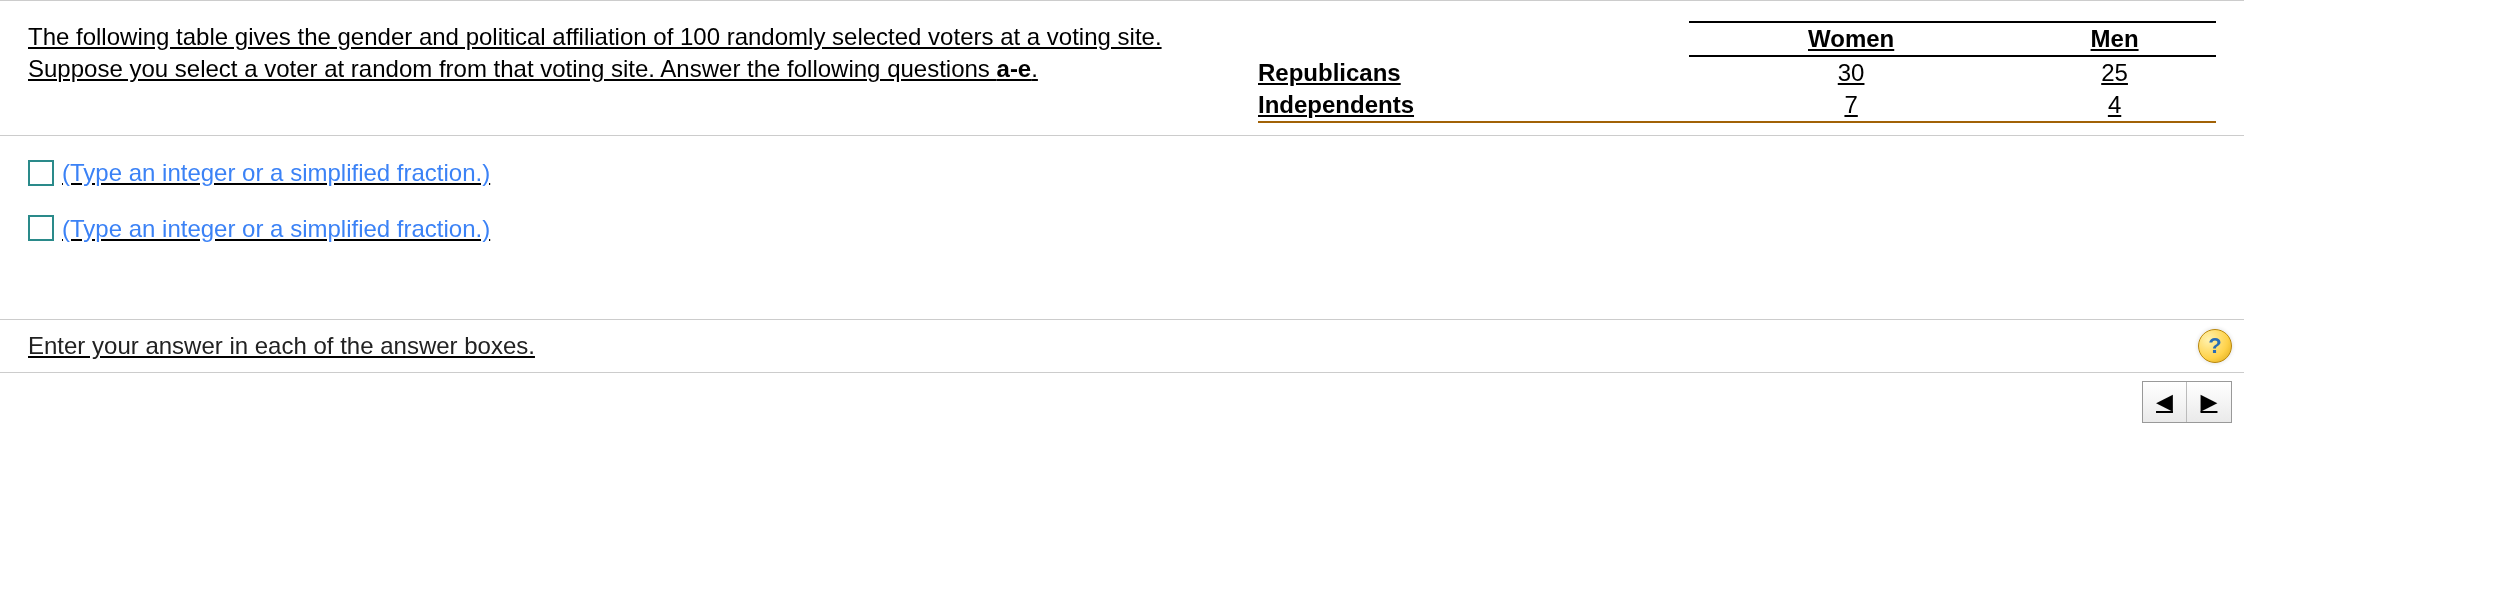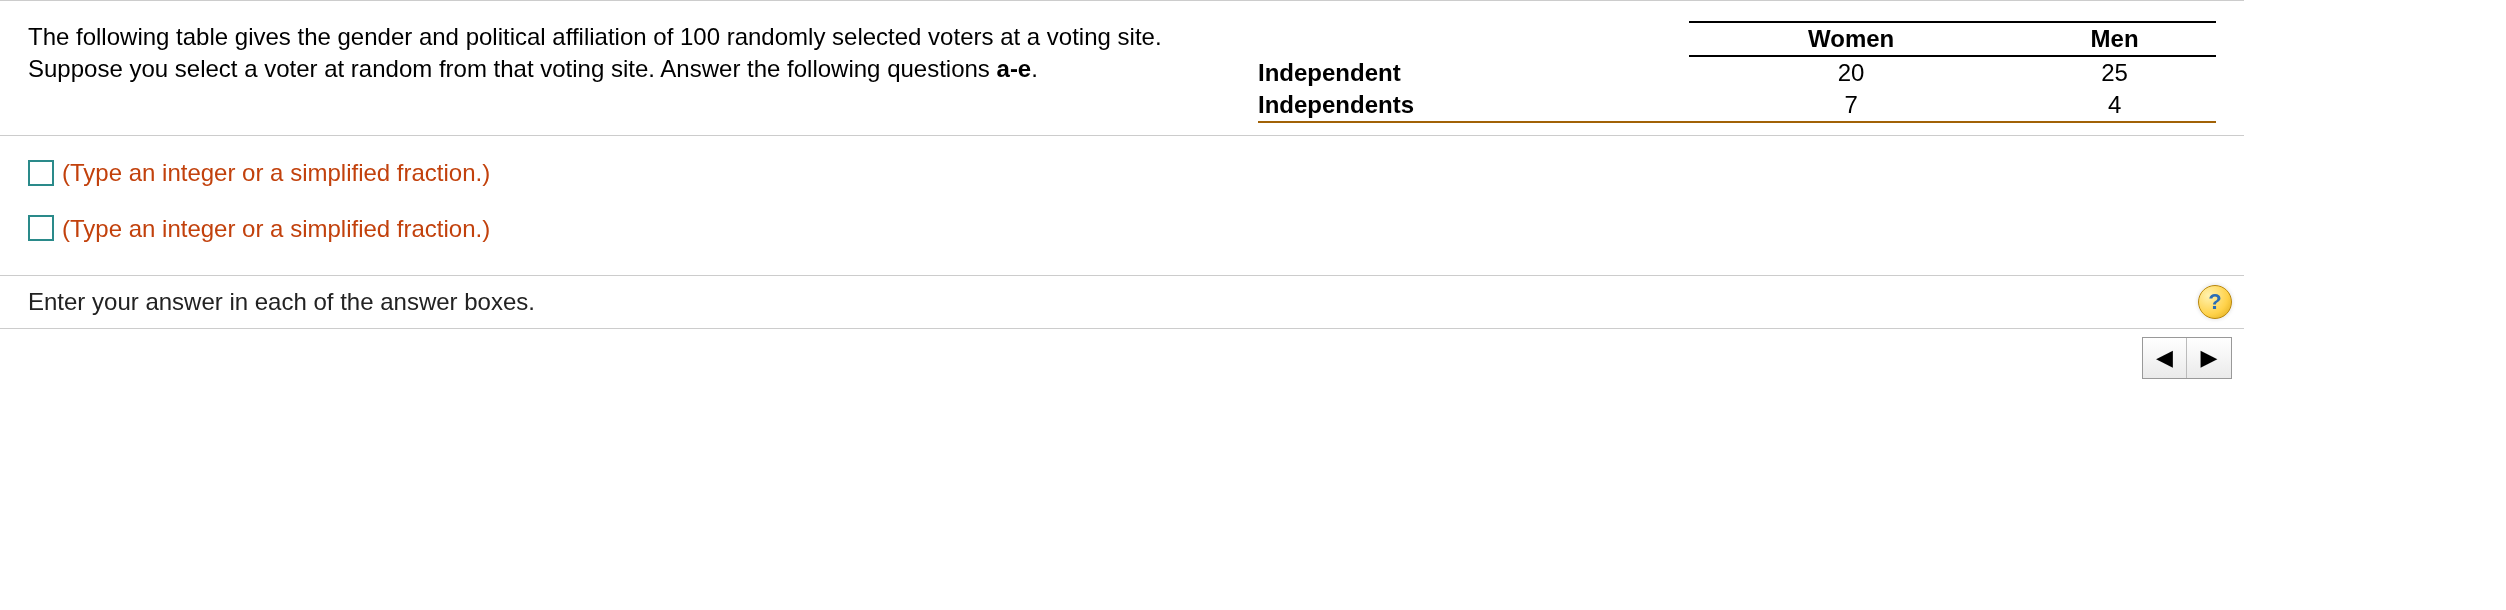--- a/index.html
+++ b/index.html
@@ -5,20 +5,21 @@
     * { box-sizing: border-box; margin: 0; padding: 0; }
     body {
       font-family: Arial, Helvetica, sans-serif;
       font-size: 24px;
       color: #000;
       background: #fff;
     }
     .container {
       width: 2244px;
       position: relative;
+      text-decoration: underline;
     }
     .top-border {
       border-top: 1px solid #ccc;
     }
     .problem-area {
       display: flex;
       padding: 20px 28px 12px 28px;
       border-bottom: 1px solid #ccc;
     }
     .problem-text {
@@ -73,29 +74,30 @@
       gap: 8px;
       margin-top: 2px;
     }
     .answer-input {
       width: 26px;
       height: 26px;
       border: 2px solid #2a8a8a;
       background: #fff;
     }
     .hint-text {
-      color: #c2410c;
+      color: #3b82f6;
     }
     .footer-bar {
       border-top: 1px solid #ccc;
       border-bottom: 1px solid #ccc;
       padding: 12px 28px;
       font-size: 24px;
       color: #222;
       position: relative;
+      margin-top: 44px;
     }
     .help-btn {
       position: absolute;
       right: 12px;
       top: 50%;
       transform: translateY(-50%);
       width: 34px;
       height: 34px;
       border-radius: 50%;
       background: radial-gradient(circle at 30% 30%, #fff2b0, #ffd24a 60%, #d9a514);
@@ -148,22 +150,22 @@
       <table class="data-table">
         <thead>
           <tr>
             <th class="party-col"></th>
             <th>Women</th>
             <th>Men</th>
           </tr>
         </thead>
         <tbody>
           <tr>
-            <td class="party-col">Independent</td>
-            <td>20</td>
+            <td class="party-col">Republicans</td>
+            <td>30</td>
             <td>25</td>
           </tr>
           <tr>
             <td class="party-col">Independents</td>
             <td>7</td>
             <td>4</td>
           </tr>
         </tbody>
       </table>
     </div>

